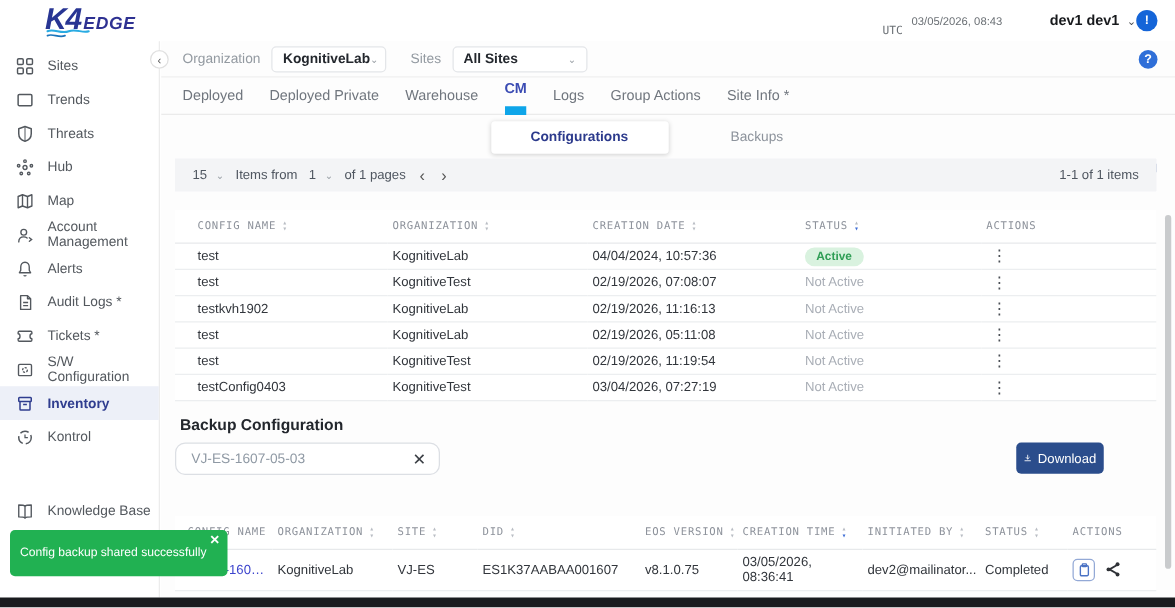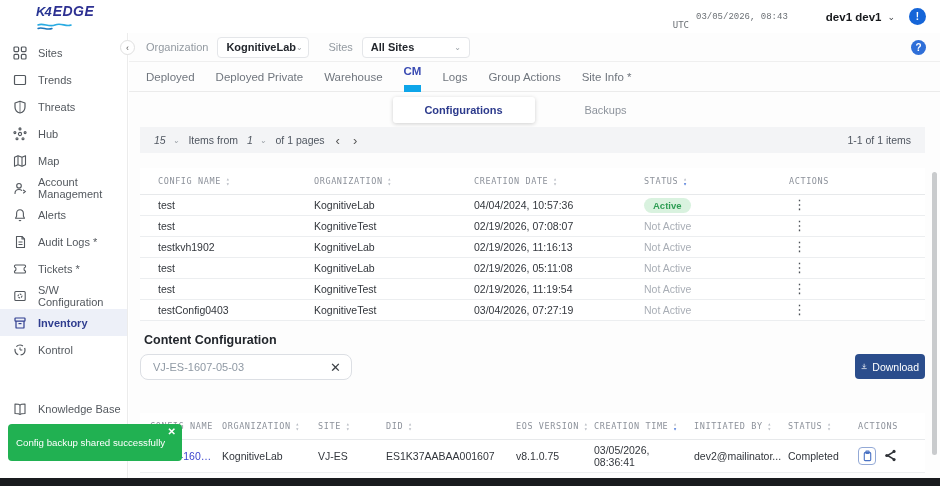--- a/index.html
+++ b/index.html
@@ -3,27 +3,27 @@
 <meta charset="utf-8">
 <style>
   * { box-sizing: border-box; }
   body {
     width: 940px; height: 486px; margin: 0; position: relative; overflow: hidden;
     background: #ffffff; font-family: "Liberation Sans", sans-serif;
   }
   
   .header { position: absolute; top:0; left:0; width:940px; height:33px; background:#fff; }
   .logo { position:absolute; left:36px; top:2px; font-style:italic; font-weight:900; cursor:default; }
-  .logo-k4 { font-size:13px; color:#283593; letter-spacing:-1px; }
+  .logo-k4 { font-size:24px; color:#283593; letter-spacing:-1px; }
   .logo-edge { font-size:14px; color:#2e3192; letter-spacing:.5px; margin-left:2px; }
   .logo-wave { position:absolute; left:0; top:20px; }
   .hdr-right { position:absolute; right:14px; top:0; height:33px; display:flex; align-items:center; }
   .tz { font-family:"DejaVu Sans Mono", monospace; font-size:9px; color:#6b7075; margin-right:7px;margin-top:16px; }
-  .dt { font-family:Liberation Mono, monospace; font-size:9px; color:#6b7075; margin-right:38px; }
-  .user { font-size:11.5px; font-weight:bold; color:#17191c; display:flex; align-items:center; gap:6px; margin-right:14px; cursor:pointer; }
+  .dt { font-family:Liberation Sans, sans-serif; font-size:9px; color:#6b7075; margin-right:38px; }
+  .user { font-size:11.5px; font-weight:bold; color:#17191c; display:flex; align-items:center; gap:6px; cursor:pointer; }
   .user-chev { font-size:9px; color:#44474c; font-weight:normal; }
   .badge { width:17px; height:17px; border-radius:50%; background:#1565d8; color:#fff; font-size:10px; font-weight:bold;
            display:flex; align-items:center; justify-content:center; cursor:pointer; }
   
   .sidebar { position:absolute; top:33px; left:0; width:128px; height:445px; background:#fff; border-right:1px solid #ececec; padding-top:6px; }
   .sb-item { height:27px; display:flex; align-items:center; padding-left:13px; gap:11px; font-size:11px; color:#53585e; cursor:pointer; }
   .sb-item svg { flex:0 0 auto; }
   .sb-item.active { background:#edf0f8; color:#2f3d8f; font-weight:bold; }
   .sb-item.kb { margin-top:32px; }
   .collapse-btn { position:absolute; left:120px; top:40px; width:15px; height:15px; border-radius:50%; background:#fff;
@@ -45,21 +45,21 @@
   .tab.active { color:#3a4bb3; font-weight:bold; border-bottom:7px solid #0ea5e9; margin-bottom:-1px; }
   .subtab-row { height:35px; display:flex; align-items:center; justify-content:center; }
   .subtab { width:142px; height:26px; display:flex; align-items:center; justify-content:center; font-size:11px; color:#8d939c; cursor:pointer; }
   .subtab.selected { background:#fff; box-shadow:0 1px 4px rgba(0,0,0,.18); border-radius:3px; color:#2c3a8c; font-weight:bold; }
   .partial-search { position:absolute; left:19px; top:95px; width:509px; height:13px; border:1px solid #e0e2e6; border-top:none;
     border-radius:0 0 10px 10px; background:#fff; }
   .partial-button { position:absolute; left:726px; top:98px; width:70px; height:9px; background:#2b4d8c; border-radius:0 0 3px 3px; cursor:pointer; }
   
   .pagebar { position:absolute; left:11px; width:785px; height:26px; background:#f3f4f6; display:flex; align-items:center;
     padding:0 14px; gap:9px; font-size:10.5px; color:#4f5660; }
-  .pb-select { display:flex; gap:7px; align-items:center; cursor:pointer;font-style:italic; }
+  .pb-select { display:flex; gap:7px; align-items:center; cursor:pointer; }
   .pb-arrow { color:#555; font-size:13px; padding:0 2px; cursor:pointer; line-height:1; }
   .pb-range { margin-left:auto; }
   
   table.tbl { border-collapse:collapse; table-layout:fixed; background:#fff; position:absolute; left:11px; width:785px;
     font-size:10.5px; color:#32363c; }
   table.tbl th { height:26px; text-align:left; font-family:"DejaVu Sans Mono", monospace; font-size:8.5px; font-weight:normal;
     color:#8d929b; letter-spacing:.6px; border-bottom:1px solid #e7e9eb; padding-left:4px; white-space:nowrap; overflow:hidden; }
   table.tbl td { height:21px; border-bottom:1px solid #eceef0; padding-left:4px; white-space:nowrap; overflow:hidden; }
   #table1 { top:135px; }
   #table1 th:first-child, #table1 td:first-child { padding-left:18px; }
@@ -77,21 +77,21 @@
   .actions2 { display:flex; align-items:center; gap:8px; }
   .copy-btn { width:18px; height:18px; border:1px solid #93a9d6; border-radius:4px; display:flex; align-items:center;
     justify-content:center; cursor:pointer; background:#fff; }
   .share-ico { cursor:pointer; display:flex; align-items:center; }
   
   .section-title { position:absolute; left:15px; top:300px; font-size:12.5px; font-weight:bold; color:#22262c; }
   .search-wrap { position:absolute; left:11px; top:321px; width:212px; height:26px; border:1px solid #dcdfe4; border-radius:8px;
     background:#fff; display:flex; align-items:center; padding:0 10px; }
   .search-wrap input { border:none; outline:none; flex:1; font-size:11px; color:#8f99a4; font-family:"Liberation Sans", sans-serif; background:transparent; }
   .clear-icon { color:#3c4046; font-size:13px; cursor:pointer; line-height:1; }
-  .download-btn { position:absolute; left:726px; top:321px; width:70px; height:25px; background:#2b4d8c; border-radius:4px;
+  .download-btn { position:absolute; left:684px; top:321px; width:70px; height:25px; background:#2b4d8c; border-radius:4px;
     color:#fff; font-size:10.5px; display:flex; align-items:center; justify-content:center; gap:5px; cursor:pointer; border:none; }
   
   .toast { position:absolute; left:8px; top:424px; width:174px; height:37px; background:#21b152; border-radius:4px; color:#fff;
     z-index:60; display:flex; align-items:center; padding:0 8px; font-size:9.7px; white-space:nowrap; }
   .toast-close { position:absolute; top:2px; right:6px; font-size:10px; font-weight:bold; cursor:pointer; }
   
   .scroll-thumb { position:absolute; right:3px; top:172px; width:5px; height:283px; background:#c9cbcd; border-radius:3px; z-index:40; cursor:grab; }
   .bottom-bar { position:absolute; left:0; bottom:0; width:940px; height:8px; background:#191b1e; z-index:70; }
 </style>
 </head>
@@ -336,21 +336,21 @@
       <tr>
         <td>testConfig0403</td>
         <td>KognitiveTest</td>
         <td>03/04/2026, 07:27:19</td>
         <td><span class="inactive">Not Active</span></td>
         <td><span class="kebab">⋮</span></td>
       </tr>
     </tbody>
   </table>
 
-  <div class="section-title">Content Configuration</div>
+  <div class="section-title">Backup Configuration</div>
 
   <div class="search-wrap">
     <input type="text" value="VJ-ES-1607-05-03" style="">
     <span class="clear-icon">✕</span>
   </div>
 
   <button class="download-btn">
     <svg width="11" height="11" viewBox="0 0 12 12" fill="none" stroke="#fff" stroke-width="1.3" stroke-linecap="round" stroke-linejoin="round">
         <path d="M6 1.5 V7.2 M3.6 5 L6 7.4 L8.4 5 M1.8 10 H10.2"></path>
       </svg>

